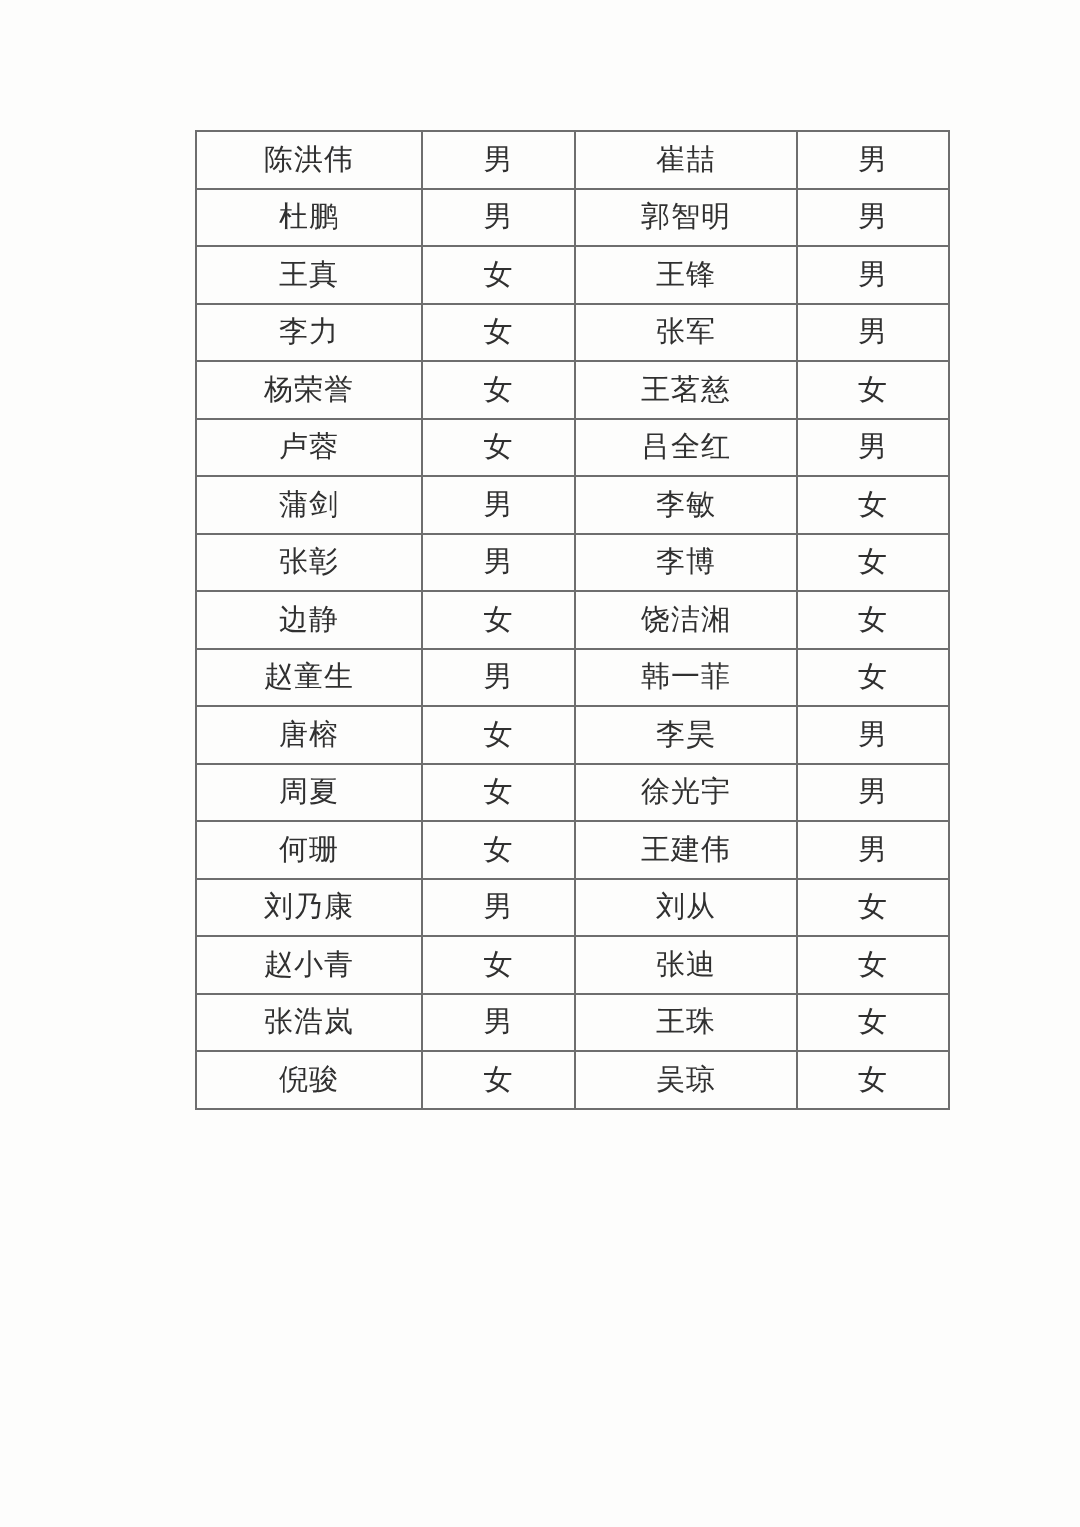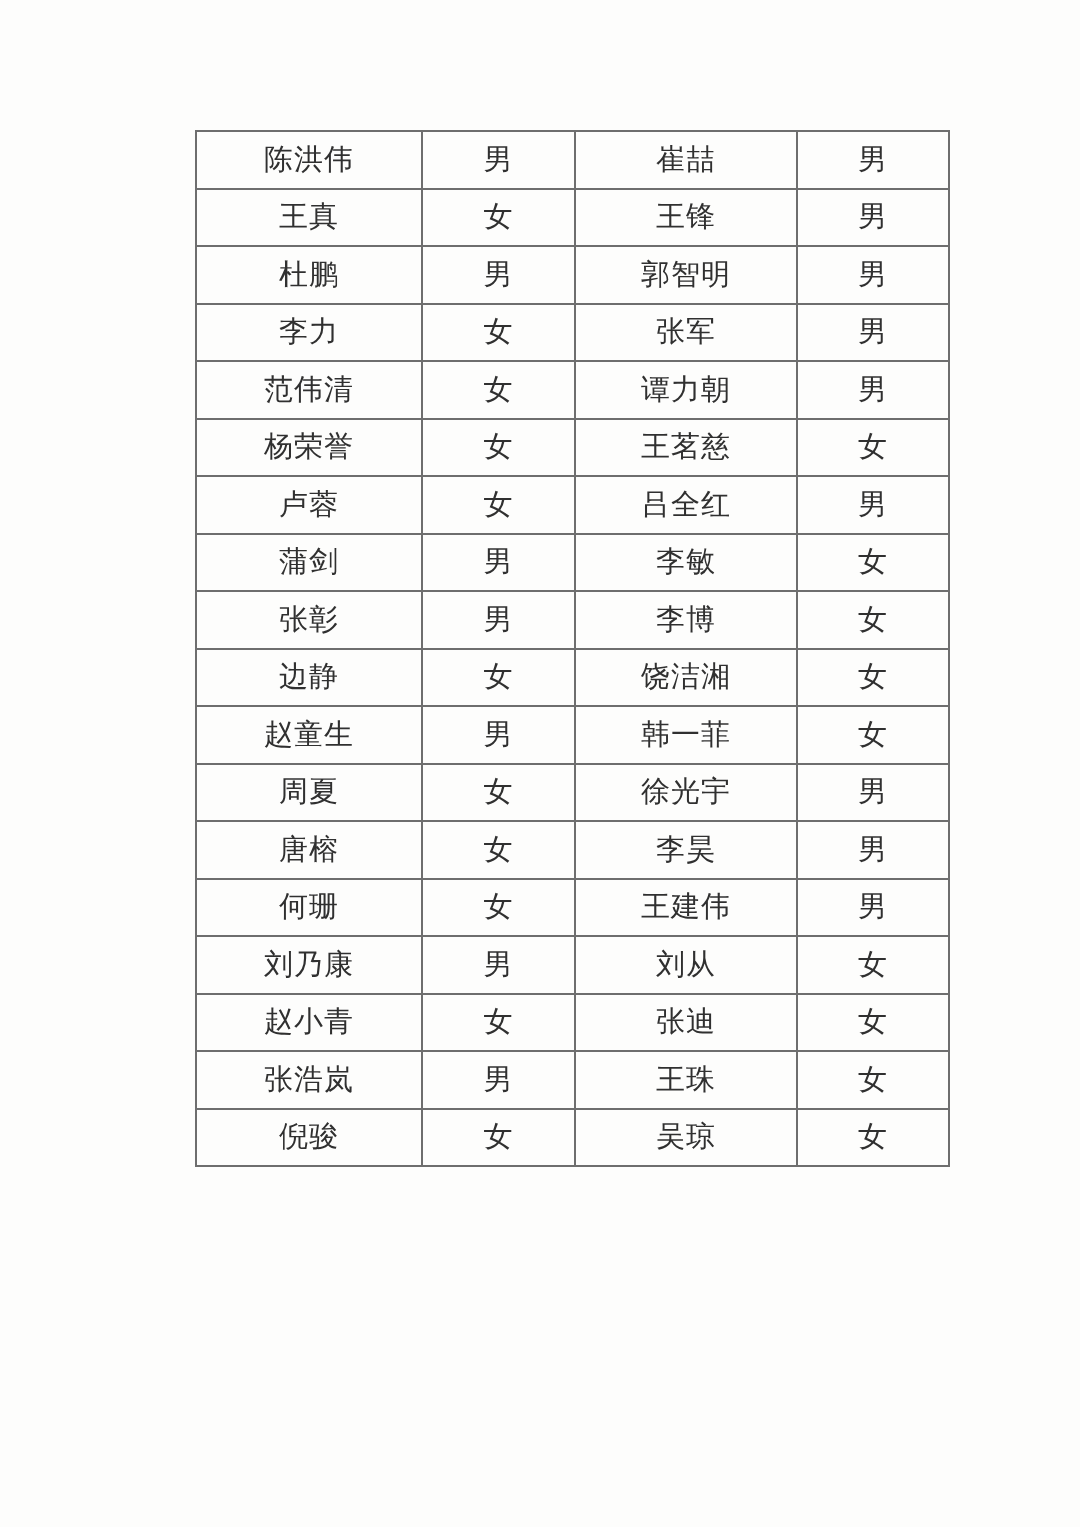--- a/index.html
+++ b/index.html
@@ -64,41 +64,35 @@
       <col class="c-gen-r">
     </colgroup>
     <tbody id="roster-body">
         <tr>
     <td>陈洪伟</td>
     <td>男</td>
     <td>崔喆</td>
     <td>男</td>
   </tr>
         <tr>
+    <td>杜鹏</td>
+    <td>男</td>
+    <td>郭智明</td>
+    <td>男</td>
+  </tr>
+        <tr>
     <td>王真</td>
     <td>女</td>
     <td>王锋</td>
     <td>男</td>
   </tr>
         <tr>
-    <td>杜鹏</td>
-    <td>男</td>
-    <td>郭智明</td>
-    <td>男</td>
-  </tr>
-        <tr>
     <td>李力</td>
     <td>女</td>
     <td>张军</td>
-    <td>男</td>
-  </tr>
-        <tr>
-    <td>范伟清</td>
-    <td>女</td>
-    <td>谭力朝</td>
     <td>男</td>
   </tr>
         <tr>
     <td>杨荣誉</td>
     <td>女</td>
     <td>王茗慈</td>
     <td>女</td>
   </tr>
         <tr>
     <td>卢蓉</td>
@@ -124,29 +118,29 @@
     <td>饶洁湘</td>
     <td>女</td>
   </tr>
         <tr>
     <td>赵童生</td>
     <td>男</td>
     <td>韩一菲</td>
     <td>女</td>
   </tr>
         <tr>
+    <td>唐榕</td>
+    <td>女</td>
+    <td>李昊</td>
+    <td>男</td>
+  </tr>
+        <tr>
     <td>周夏</td>
     <td>女</td>
     <td>徐光宇</td>
-    <td>男</td>
-  </tr>
-        <tr>
-    <td>唐榕</td>
-    <td>女</td>
-    <td>李昊</td>
     <td>男</td>
   </tr>
         <tr>
     <td>何珊</td>
     <td>女</td>
     <td>王建伟</td>
     <td>男</td>
   </tr>
         <tr>
     <td>刘乃康</td>

